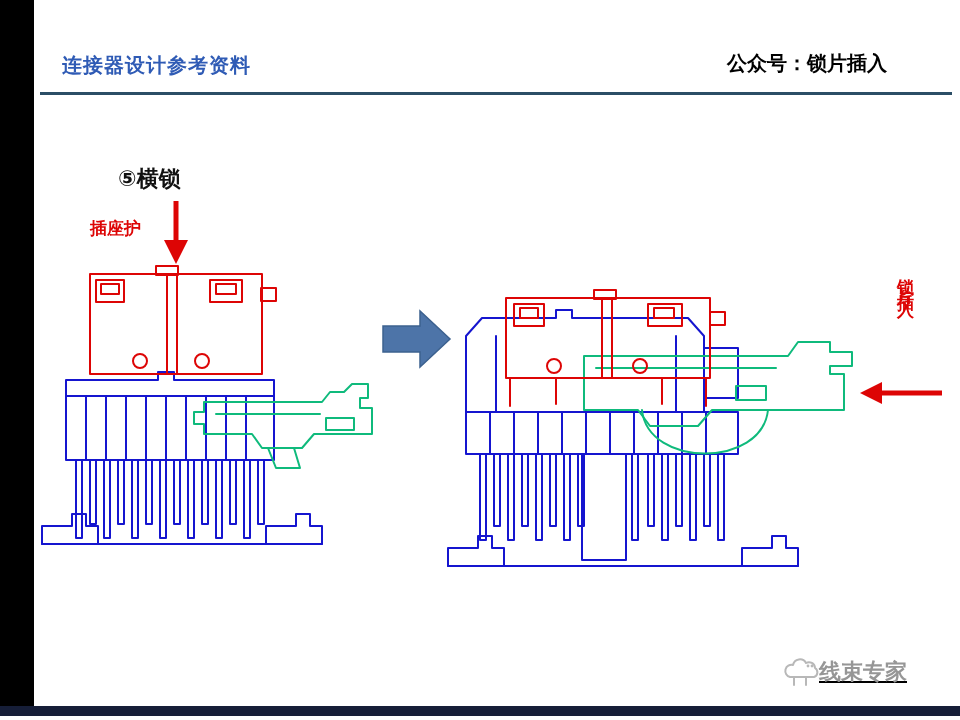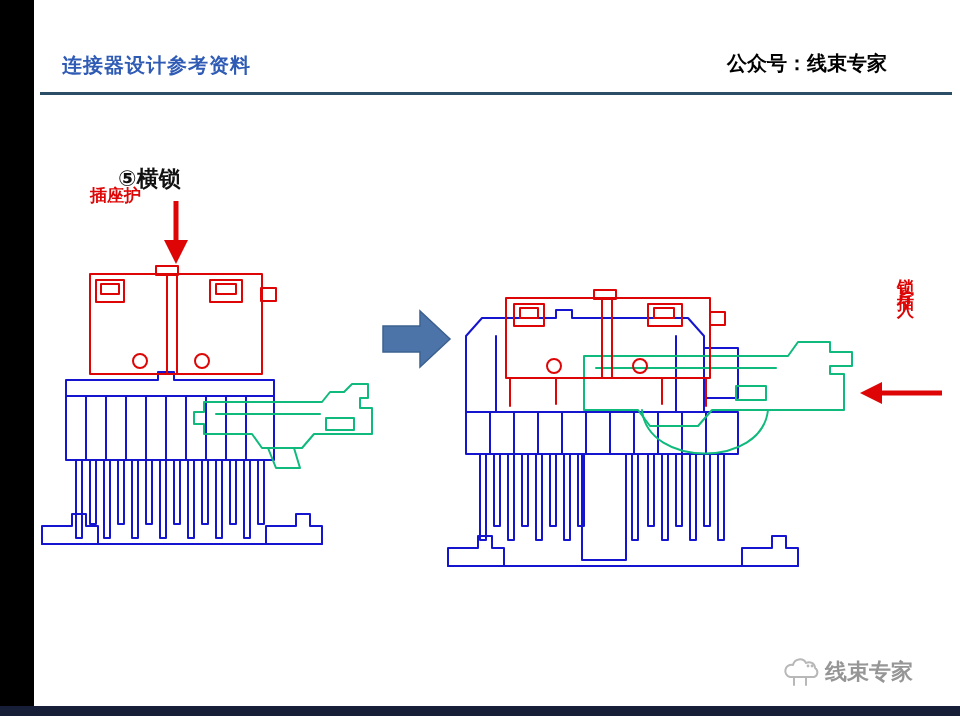--- a/index.html
+++ b/index.html
@@ -11,48 +11,48 @@
   .left-bar{left:0;top:0;width:34px;height:706px;background:var(--left-bar);}
   .bottom-bar{left:0;top:706px;width:960px;height:10px;background:var(--bottom-bar);}
 
   .title{left:62px;top:52px;font-size:20px;font-weight:bold;
          color:var(--title-blue);letter-spacing:1px;white-space:nowrap;}
   .account{left:727px;top:50px;font-size:20px;font-weight:600;color:#000;
            font-family:"Liberation Serif","DejaVu Serif",serif;white-space:nowrap;}
   .rule{left:40px;top:92px;width:912px;height:3px;background:var(--rule);}
 
   .step-label{left:118px;top:164px;font-size:22px;font-weight:600;color:var(--text-black);white-space:nowrap;}
-  .callout-socket{left:90px;top:184px;font-size:17px;font-weight:bold;color:var(--red);white-space:nowrap;text-align:center;}
+  .callout-socket{left:90px;top:217px;font-size:17px;font-weight:bold;color:var(--red);white-space:nowrap;text-align:center;}
   .callout-lock{left:897px;top:266px;font-size:17px;font-weight:bold;color:var(--red);
                 writing-mode:vertical-rl;text-orientation:upright;letter-spacing:7px;line-height:1;}
 
   svg{overflow:visible;display:block;}
   .s-red{stroke:var(--red);fill:none;stroke-width:2;stroke-linejoin:round;stroke-linecap:round;}
   .s-blue{stroke:var(--blue);fill:none;stroke-width:2;stroke-linejoin:round;stroke-linecap:round;}
   .s-green{stroke:var(--green);fill:none;stroke-width:2;stroke-linejoin:round;stroke-linecap:round;}
   .arrow-red-line{stroke:var(--red);stroke-width:5;}
   .arrow-red-head{fill:var(--red);}
   .block-arrow{fill:var(--arrow-blue);stroke:var(--arrow-blue-dark);stroke-width:1.5;}
 
-  .watermark{left:781px;top:654px;display:flex;align-items:center;gap:6px;}
+  .watermark{left:781px;top:654px;display:flex;align-items:center;text-decoration:underline;}
   .watermark-text{font-size:22px;font-weight:600;color:var(--watermark-gray);
                   font-family:"Liberation Serif","DejaVu Serif",serif;white-space:nowrap;}
   .s-gray{stroke:#b8b8b8;fill:none;stroke-width:2;stroke-linejoin:round;stroke-linecap:round;}
   .f-gray{fill:#b8b8b8;}
 </style>
 </head>
 <body>
 
 <div class="slide">
 
   <div class="abs left-bar"></div>
   <div class="abs bottom-bar"></div>
 
   <div class="abs title">连接器设计参考资料</div>
-  <div class="abs account">公众号：线束专家</div>
+  <div class="abs account">公众号：锁片插入</div>
   <div class="abs rule"></div>
 
   <div class="abs step-label">⑤横锁</div>
   <div class="abs callout-socket">插座护</div>
   <div class="abs callout-lock">锁片插入</div>
 
   <svg class="abs" style="left:158px;top:198px" width="36" height="70" viewBox="0 0 36 70">
     <line class="arrow-red-line" x1="18" y1="3" x2="18" y2="44"></line>
     <polygon class="arrow-red-head" points="6,42 30,42 18,66"></polygon>
   </svg>

